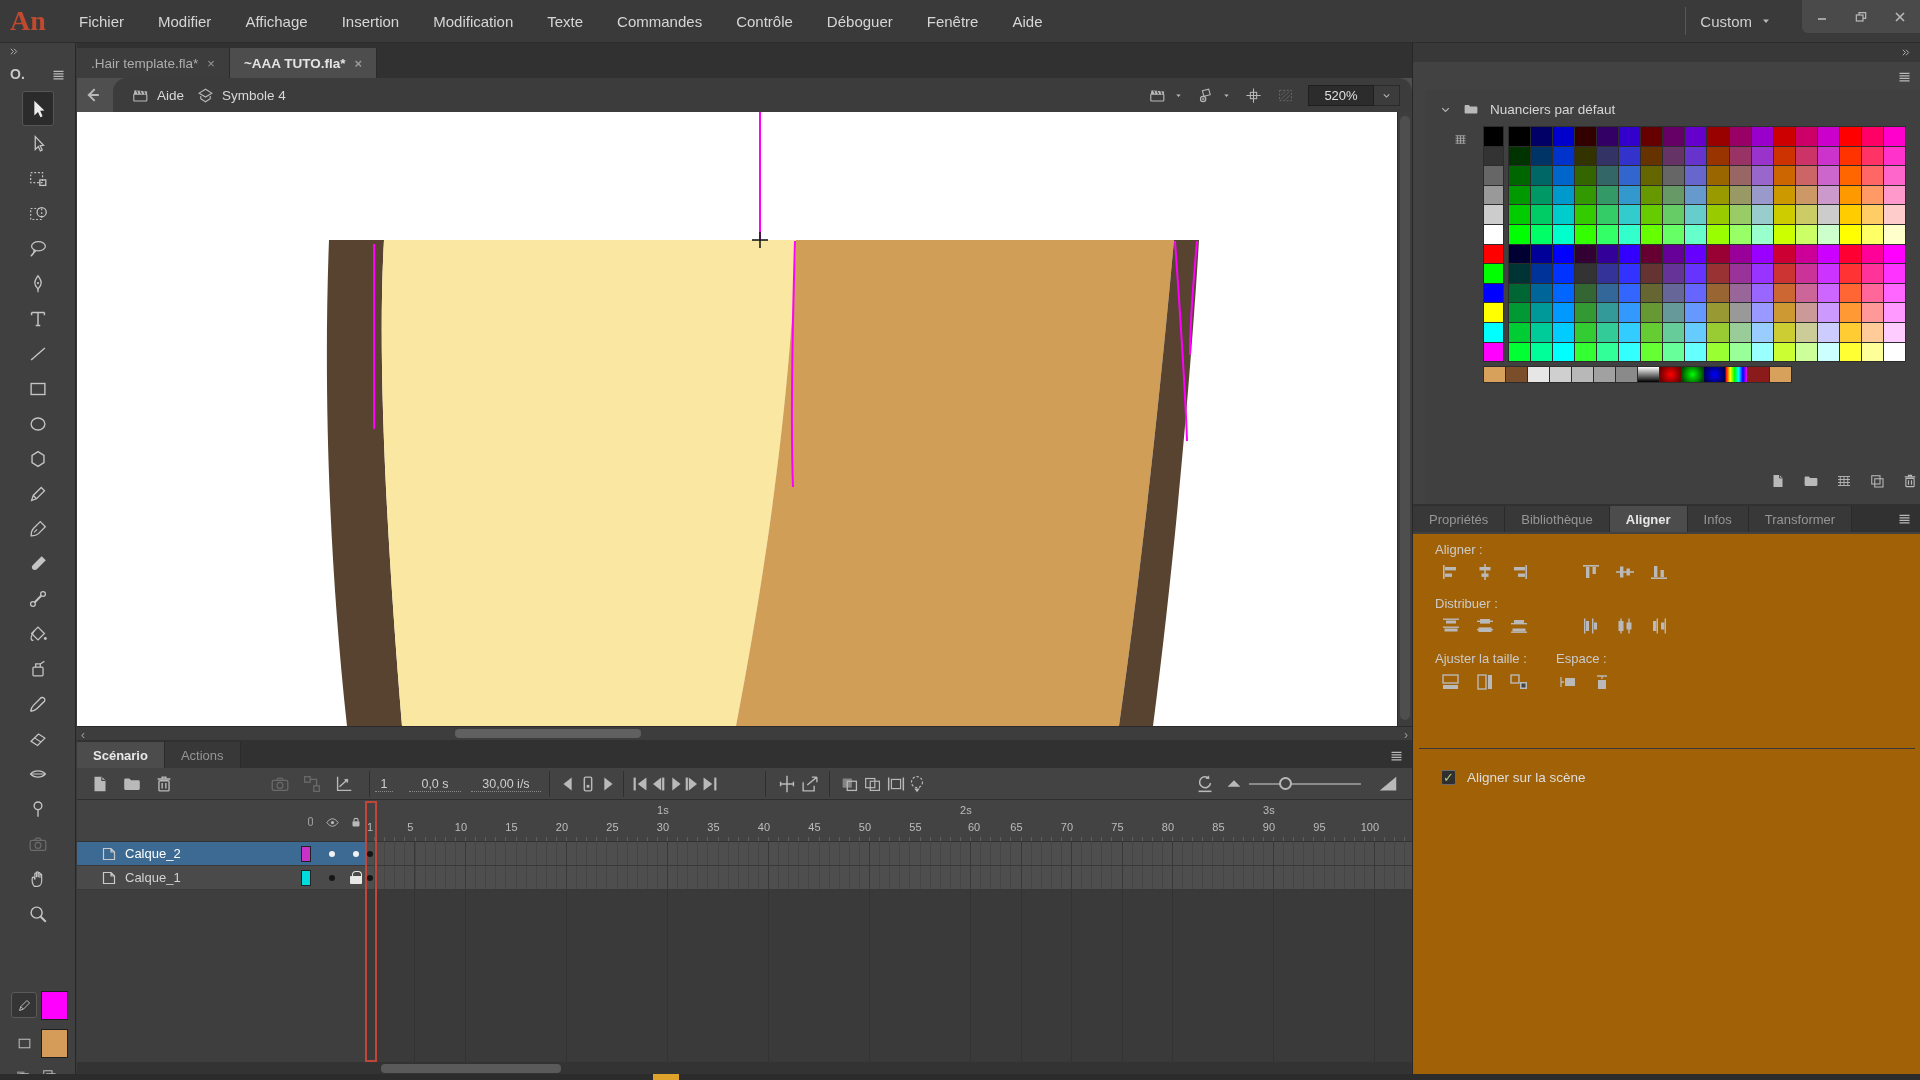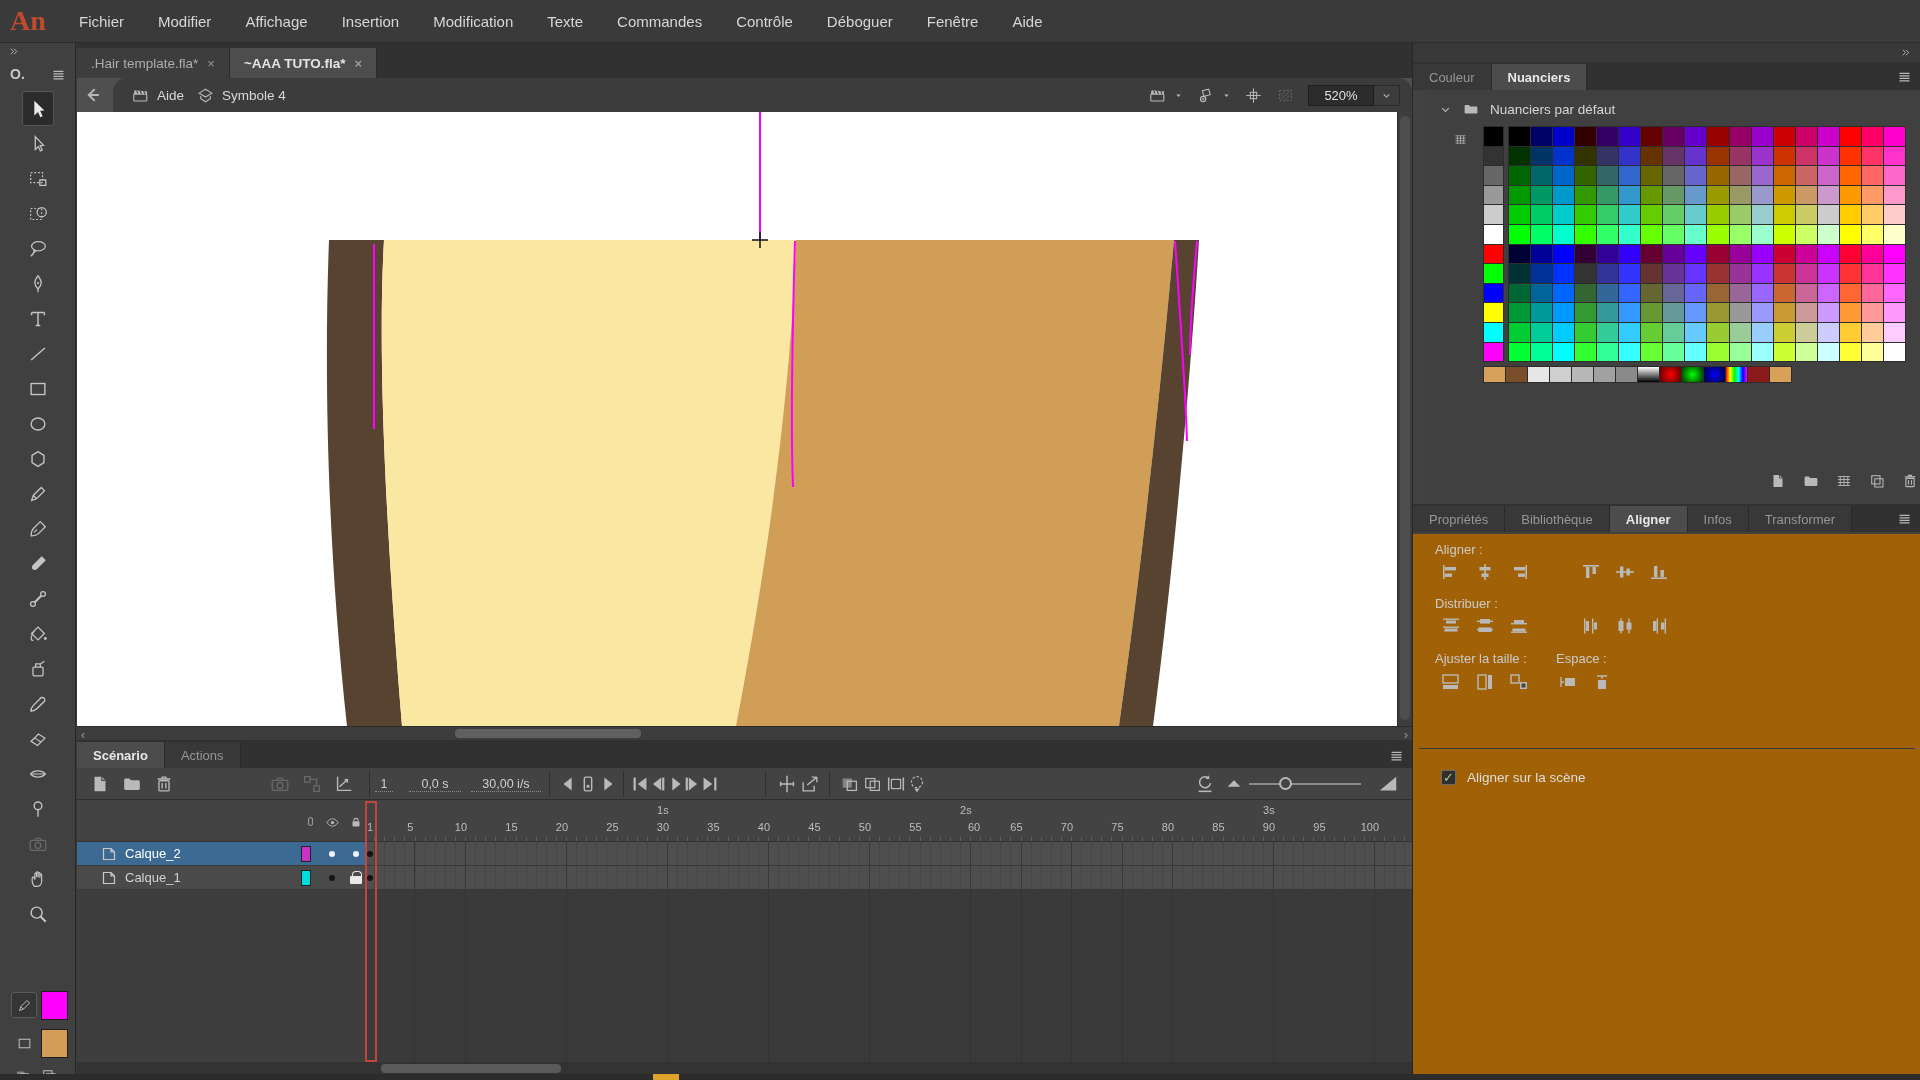--- a/index.html
+++ b/index.html
@@ -385,20 +385,46 @@
         <span class="menu-item">Affichage</span>
         <span class="menu-item">Insertion</span>
         <span class="menu-item">Modification</span>
         <span class="menu-item">Texte</span>
         <span class="menu-item">Commandes</span>
         <span class="menu-item">Contrôle</span>
         <span class="menu-item">Déboguer</span>
         <span class="menu-item">Fenêtre</span>
         <span class="menu-item">Aide</span>
       </nav>
+    <div id="menubar-right">
+      <div id="ws-sep"></div>
+      <div id="workspace">
+        <span>Custom</span>
+        <svg class="ic" width="12" height="12">
+            <use href="#i-tri-down"></use>
+          </svg>
+      </div>
+      <div id="winctl">
+        <span class="winbtn">
+            <svg class="ic" width="16" height="16">
+              <use href="#i-minimize"></use>
+            </svg>
+          </span>
+        <span class="winbtn">
+            <svg class="ic" width="16" height="16">
+              <use href="#i-restore"></use>
+            </svg>
+          </span>
+        <span class="winbtn">
+            <svg class="ic" width="16" height="16">
+              <use href="#i-close"></use>
+            </svg>
+          </span>
+      </div>
+    </div>
   </header>
 
   <aside id="tools">
     <svg id="tools-collapse" class="ic" width="11" height="11">
         <use href="#i-collapse"></use>
       </svg>
     <div id="tools-head">
       <span id="tools-title">O.</span>
       <svg id="tools-menu" class="ic" width="15" height="15">
           <use href="#i-hamburger"></use>
@@ -861,29 +887,20 @@
         <div id="tl-thumb"></div>
       </div>
   </section>
 
   <aside id="rightpanel">
     <div id="rp-topstrip">
       <svg id="rp-collapse" class="ic" width="11" height="11">
           <use href="#i-collapse"></use>
         </svg>
     </div>
-    <div class="tabrow" id="swatch-tabs">
-
-    <div class="ptab">
-          <span>Couleur</span>
-        </div>
-        <div class="ptab active">
-          <span>Nuanciers</span>
-        </div>
-      </div>
     <svg class="rp-menu ic" style="top:26px" width="15" height="15">
         <use href="#i-hamburger"></use>
       </svg>
 
     <div id="swatch-body">
       <div id="swatch-folder-row">
         <svg class="ic" width="13" height="13">
             <use href="#i-chevron-down"></use>
           </svg>
         <svg class="ic" width="18" height="18">

